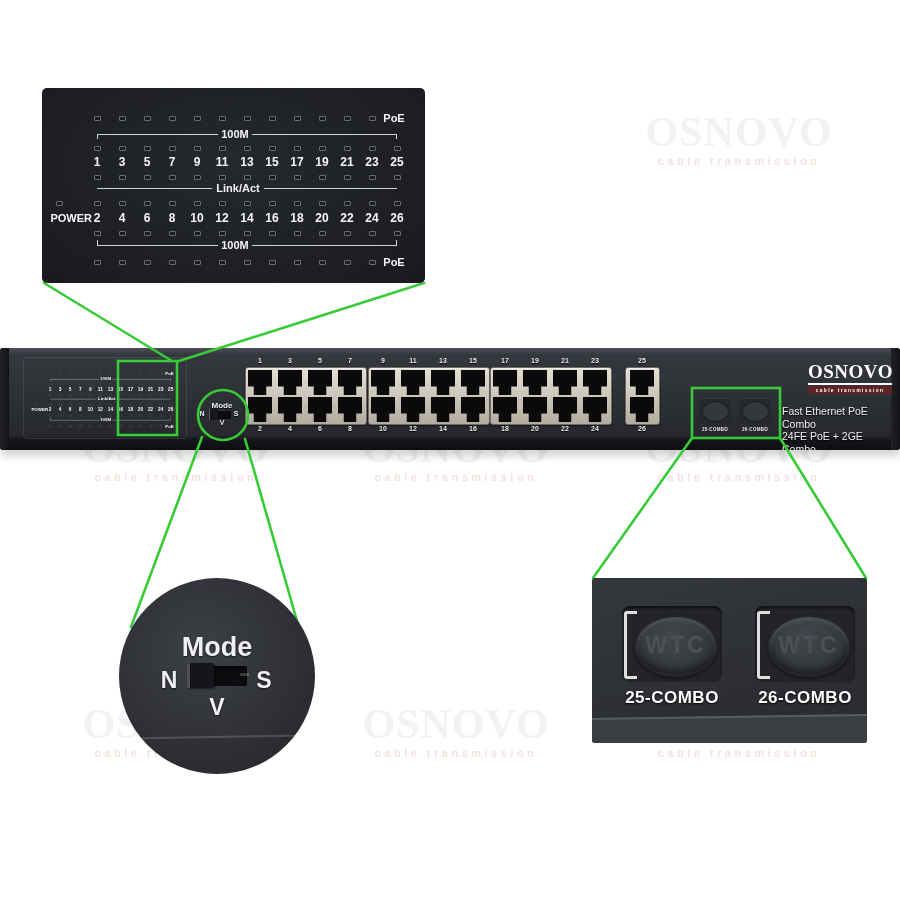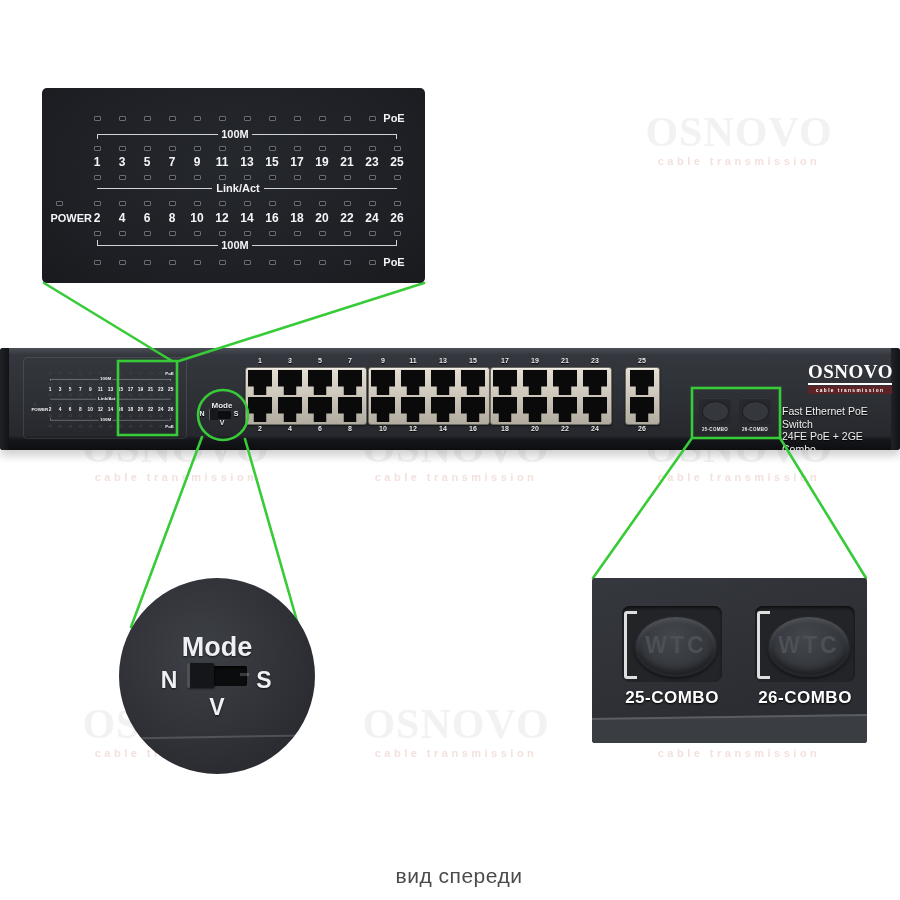--- a/index.html
+++ b/index.html
@@ -334,21 +334,21 @@
     </div>
     <div class="a clbl" style="left:691px;top:79px;width:48px;text-align:center;">25-COMBO</div>
     <div class="a clbl" style="left:731px;top:79px;width:48px;text-align:center;">26-COMBO</div>
 
     <div id="logo">
       <div class="logo-name">OSNOVO</div>
       <div class="logo-tag">cable transmission</div>
     </div>
 
     <div id="desc">
-      <div>Fast Ethernet PoE Switch</div>
+      <div>Fast Ethernet PoE Combo</div>
       <div>24FE PoE + 2GE Combo</div>
     </div>
   </div>
 
   <svg id="overlay" width="900" height="900">
     <g stroke="#38cb38" stroke-width="2.6" fill="none" stroke-linecap="round">
       <line x1="44" y1="283" x2="172" y2="361"></line>
       <line x1="424" y1="283" x2="179" y2="361"></line>
       <rect x="118" y="361" width="59" height="74"></rect>
       <ellipse cx="223" cy="415" rx="25" ry="25"></ellipse>
@@ -500,14 +500,13 @@
     </div>
     <div class="plug-sq" style="left:163px;">
       <div class="plug-brk"></div>
       <div class="plug-oval">WTC</div>
     </div>
     <div class="plug-lbl" style="left:10px;">25-COMBO</div>
     <div class="plug-lbl" style="left:143px;">26-COMBO</div>
     <div id="cb-band"></div>
   </div>
 
-  <div id="caption">вид спереди</div>
 </div>
 
 </body></html>

